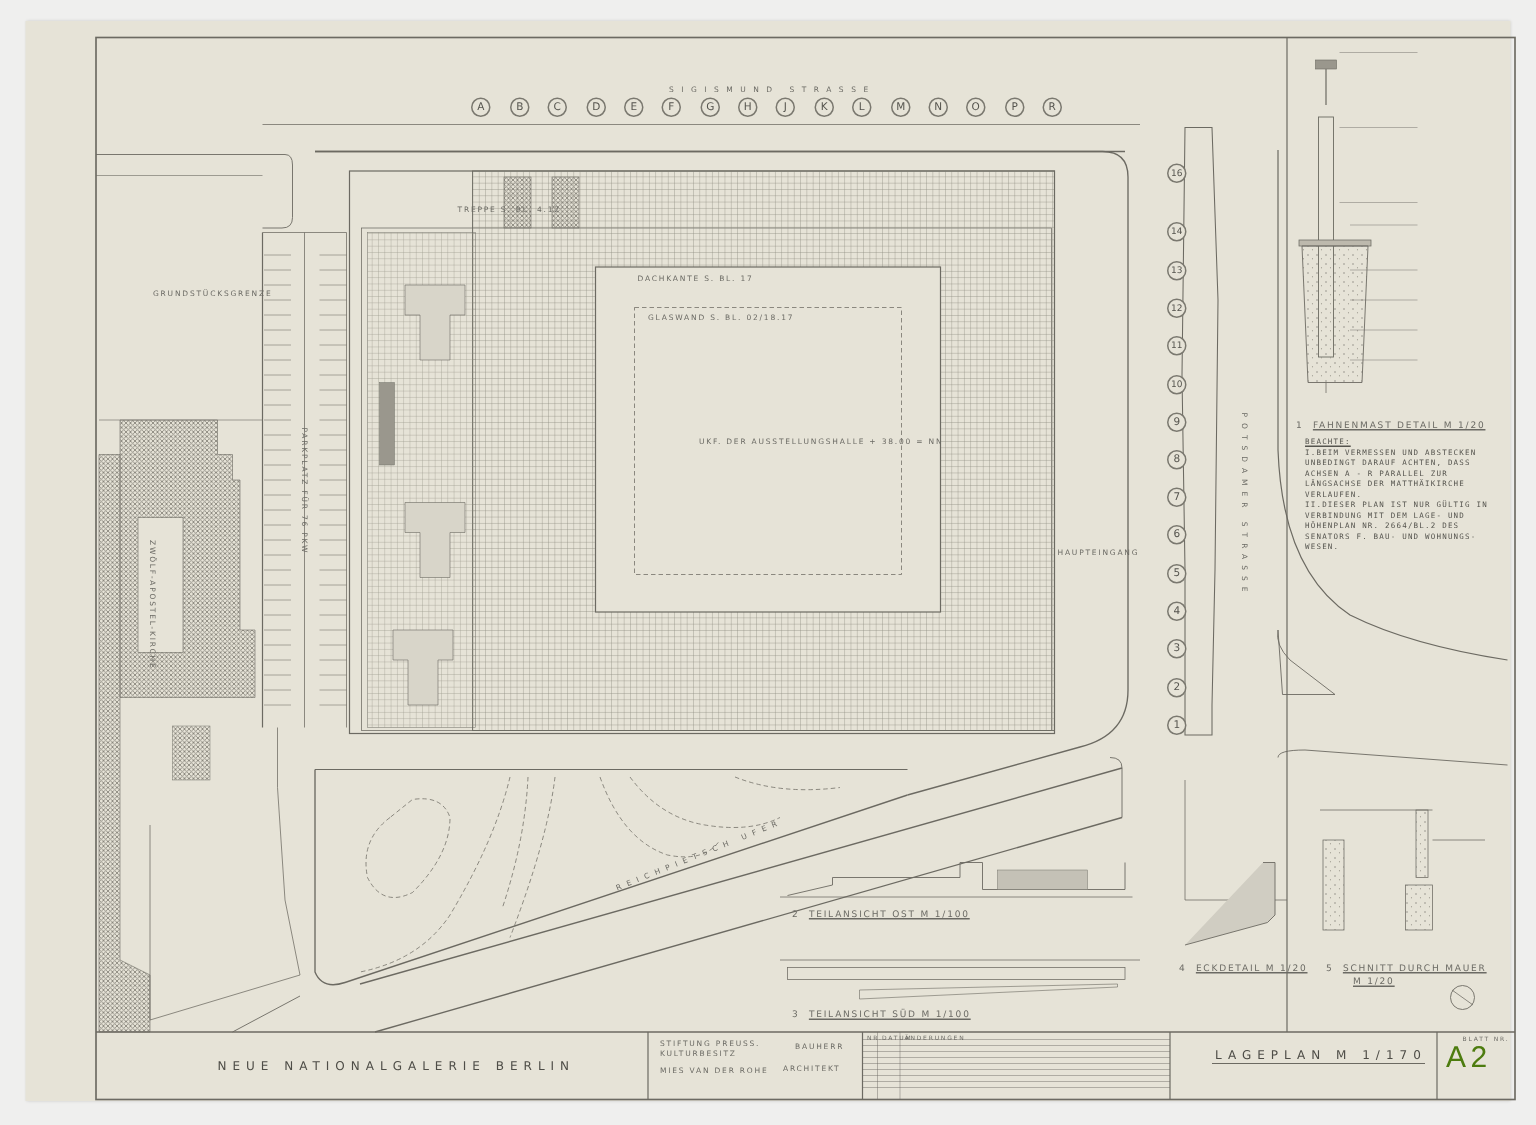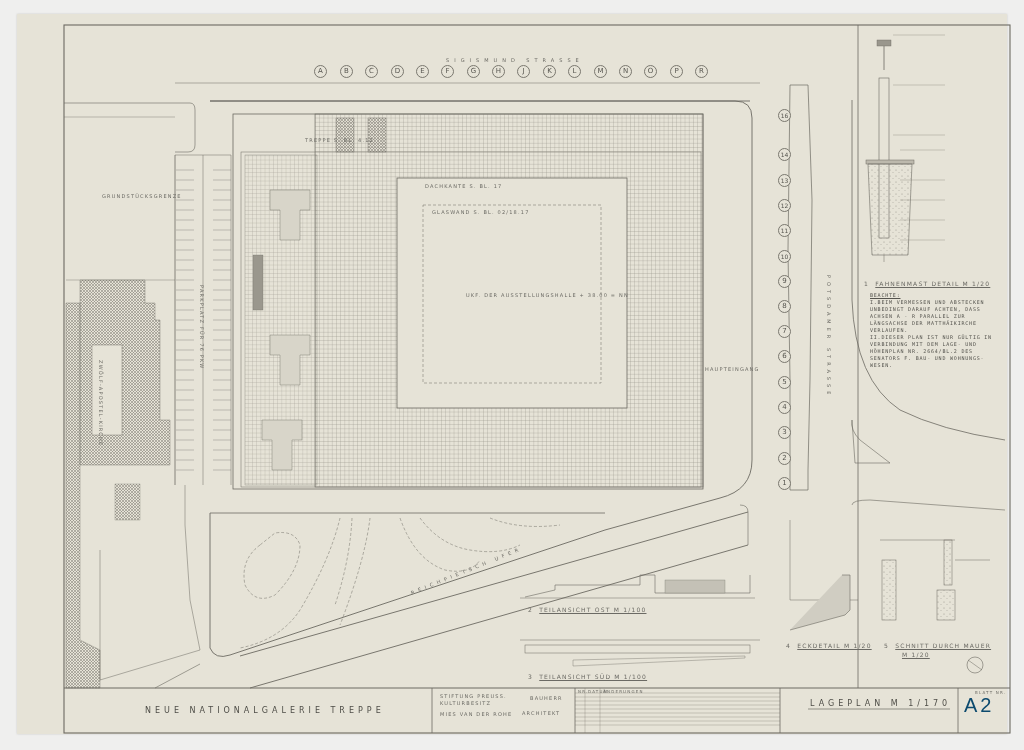--- a/index.html
+++ b/index.html
@@ -3,21 +3,21 @@
 <meta charset="utf-8">
 <style>
   html, body { margin:0; padding:0; }
   body { width:1024px; height:750px; background:#efefee; position:relative; overflow:hidden; font-family:"DejaVu Sans", sans-serif; }
   .sheet { position:absolute; left:17px; top:14px; width:990px; height:720px; background:#e6e3d7; box-shadow:0 0 2px rgba(0,0,0,0.15); }
   svg.plan { position:absolute; left:0; top:0; }
   .t { position:absolute; color:#5b5a54; letter-spacing:2px; white-space:nowrap; }
   .tiny { font-size:5px; letter-spacing:1.2px; color:#6b6a64; }
   .axis { position:absolute; width:11px; height:11px; border:1px solid #7a786f; border-radius:50%; font-size:7px; line-height:11px; text-align:center; color:#55544e; background:#e6e3d7; }
   .label-big { font-family:"DejaVu Sans", sans-serif; font-size:8px; letter-spacing:4px; color:#4e4d47; }
-  .sheet-no { font-family:"Liberation Sans", sans-serif; font-size:20px; color:#0c4a6e; letter-spacing:3px; }
+  .sheet-no { font-family:"Liberation Sans", sans-serif; font-size:20px; color:#4d7c0f; letter-spacing:3px; }
   .notes { position:absolute; left:870px; top:292px; font-family:"DejaVu Sans Mono", monospace; font-size:5px; line-height:7px; color:#55544e; letter-spacing:0.8px; }
   .notes div { white-space:nowrap; }
 </style>
 </head>
 <body>
 
 <div class="sheet"></div>
 
 <svg class="plan" width="1024" height="750">
   <defs>
@@ -285,21 +285,21 @@
   <div>  ACHSEN A - R  PARALLEL ZUR</div>
   <div>  LÄNGSACHSE DER MATTHÄIKIRCHE</div>
   <div>  VERLAUFEN.</div>
   <div>II.DIESER PLAN IST NUR GÜLTIG IN</div>
   <div>  VERBINDUNG MIT DEM LAGE- UND</div>
   <div>  HÖHENPLAN NR. 2664/BL.2 DES</div>
   <div>  SENATORS F. BAU- UND WOHNUNGS-</div>
   <div>  WESEN.</div>
 </div>
 
-<div class="t label-big" style="left:145px;top:706px">NEUE   NATIONALGALERIE   TREPPE</div>
+<div class="t label-big" style="left:145px;top:706px">NEUE   NATIONALGALERIE   BERLIN</div>
 <div class="t tiny" style="left:440px;top:693px">STIFTUNG PREUSS.</div>
 <div class="t tiny" style="left:440px;top:700px">KULTURBESITZ</div>
 <div class="t tiny" style="left:440px;top:711px">MIES VAN DER ROHE</div>
 <div class="t tiny" style="left:530px;top:695px">BAUHERR</div>
 <div class="t tiny" style="left:522px;top:710px">ARCHITEKT</div>
 <div class="t tiny" style="left:578px;top:689px;font-size:4px">NR.</div>
 <div class="t tiny" style="left:588px;top:689px;font-size:4px">DATUM</div>
 <div class="t tiny" style="left:603px;top:689px;font-size:4px">ÄNDERUNGEN</div>
 <div class="t label-big" style="left:810px;top:699px;font-size:8px">LAGEPLAN   M 1/170</div>
 <div class="t tiny" style="left:975px;top:690px;font-size:4px">BLATT NR.</div>

